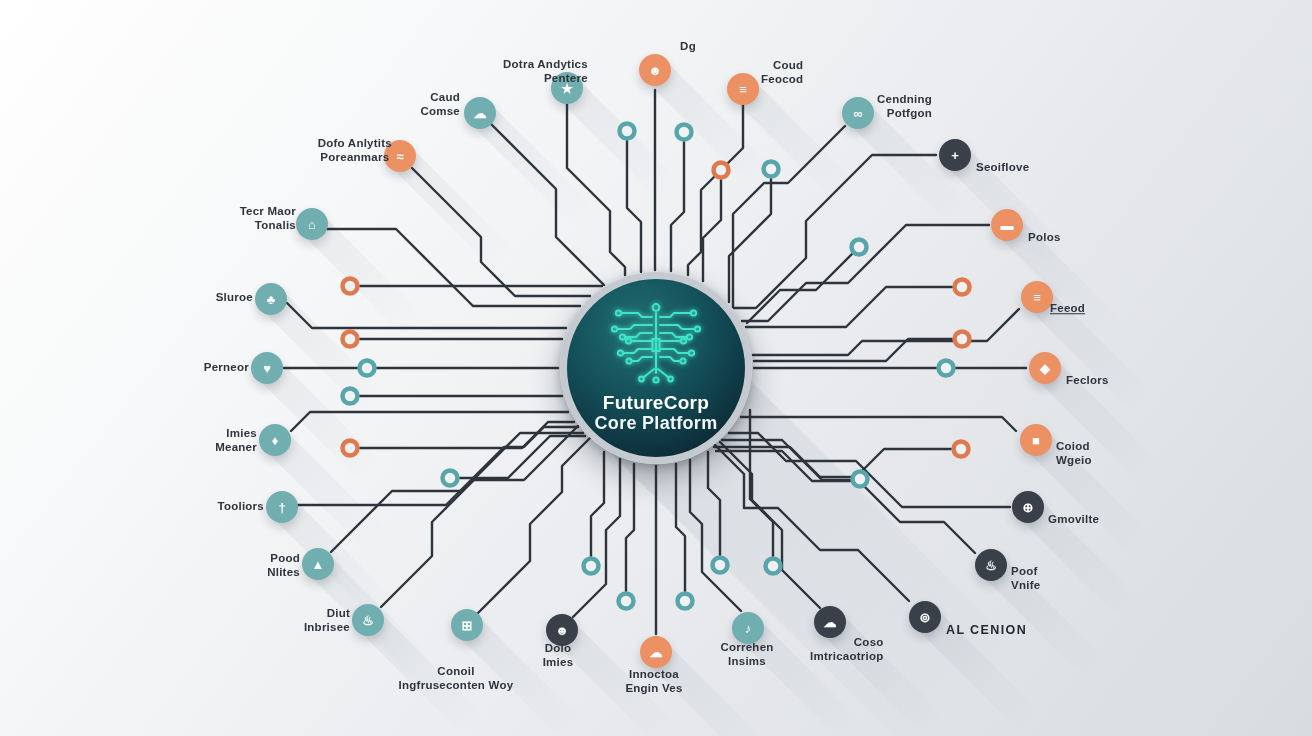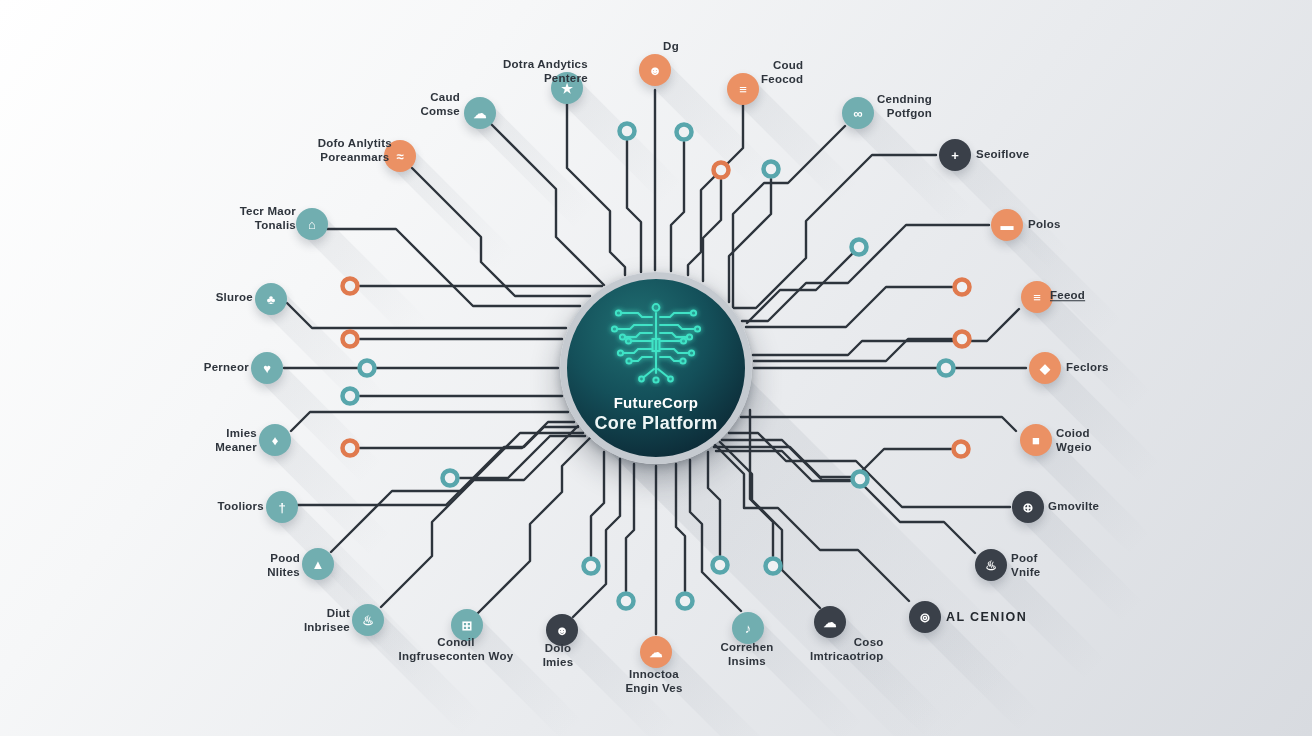--- a/index.html
+++ b/index.html
@@ -13,40 +13,40 @@
   .hub{
     position:absolute;left:656px;top:368px;width:178px;height:178px;z-index:3;
     transform:translate(-50%,-50%);border-radius:50%;
     background:radial-gradient(circle at 40% 28%,#206f72 0%,#14505a 42%,#0d2e3a 78%,#0b222c 100%);
     border:7px solid #c5cad0;
     box-shadow:0 14px 30px rgba(25,35,48,.32),0 3px 8px rgba(25,35,48,.25);
     display:flex;flex-direction:column;align-items:center;justify-content:flex-end;
     text-align:center;
   }
   .hub-icon{position:absolute;top:16px;left:50%;transform:translateX(-50%);}
-  .hub-title{color:#ffffff;font-size:15px;font-weight:700;letter-spacing:.3px;line-height:24px;}
+  .hub-title{color:#ffffff;font-size:19px;font-weight:700;letter-spacing:.3px;line-height:24px;}
   .hub-subtitle{color:#eef6f6;font-size:18px;font-weight:700;letter-spacing:.3px;margin-bottom:26px;line-height:16px;}
   
   .node{
     position:absolute;width:32px;height:32px;border-radius:50%;z-index:4;
     transform:translate(-50%,-50%);
     display:flex;align-items:center;justify-content:center;
     box-shadow:0 5px 10px rgba(40,52,64,.20);
   }
   .node.teal{background:#71aeb0;}
   .node.orange{background:#eb9164;}
   .node.dark{background:#3a4049;}
   .node .glyph{color:#ffffff;font-size:13px;line-height:13px;font-weight:700;}
   .node-label{
     position:absolute;z-index:5;color:#2e343c;font-size:11.5px;font-weight:700;
     letter-spacing:.25px;line-height:13.5px;white-space:nowrap;
   }
   .node-label .line{display:block;}
   .node-label.align-right{text-align:right;transform:translate(-100%,-50%);}
-  .node-label.align-left{text-align:left;transform:translate(0,-50%);}
+  .node-label.align-left{text-align:left;transform:translate(0,-50%);margin-top:13px;}
   .node-label.align-tc{text-align:center;transform:translate(-50%,0);}
   .node-label.align-tl{text-align:right;}
   .node-label.caps{font-size:12.5px;letter-spacing:1.4px;color:#23282e;}
   .node-label.indent2 .line:nth-child(2){margin-left:34px;}
 </style>
 </head>
 <body>
 
 <div class="stage">
 
@@ -206,21 +206,21 @@
       <div class="node teal" style="left: 567px; top: 88px;">
         <span class="glyph">★</span>
       </div>
       <div class="node-label align-tl" style="left: 503px; top: 58px;">
         <span class="line">Dotra Andytics</span>
         <span class="line">Pentere</span>
       </div>
       <div class="node orange" style="left: 655px; top: 70px;">
         <span class="glyph">☻</span>
       </div>
-      <div class="node-label align-tc" style="left: 671px; top: 40px;">
+      <div class="node-label align-tc" style="left: 688px; top: 40px;">
         <span class="line">Dg</span>
       </div>
       <div class="node orange" style="left: 743px; top: 89px;">
         <span class="glyph">≡</span>
       </div>
       <div class="node-label align-tl indent2" style="left: 727px; top: 59px;">
         <span class="line">Coud</span>
         <span class="line">Feocod</span>
       </div>
       <div class="node teal" style="left: 858px; top: 113px;">
@@ -329,21 +329,21 @@
       <div class="node teal" style="left: 368px; top: 620px;">
         <span class="glyph">♨</span>
       </div>
       <div class="node-label align-right" style="left: 350px; top: 620px;">
         <span class="line">Diut</span>
         <span class="line">Inbrisee</span>
       </div>
       <div class="node teal" style="left: 467px; top: 625px;">
         <span class="glyph">⊞</span>
       </div>
-      <div class="node-label align-tc" style="left: 456px; top: 636px;">
+      <div class="node-label align-tc" style="left: 456px; top: 665px;">
         <span class="line">Conoil</span>
         <span class="line">Ingfruseconten Woy</span>
       </div>
       <div class="node dark" style="left: 562px; top: 630px;">
         <span class="glyph">☻</span>
       </div>
       <div class="node-label align-tc" style="left: 558px; top: 642px;">
         <span class="line">Doio</span>
         <span class="line">Imies</span>
       </div>

